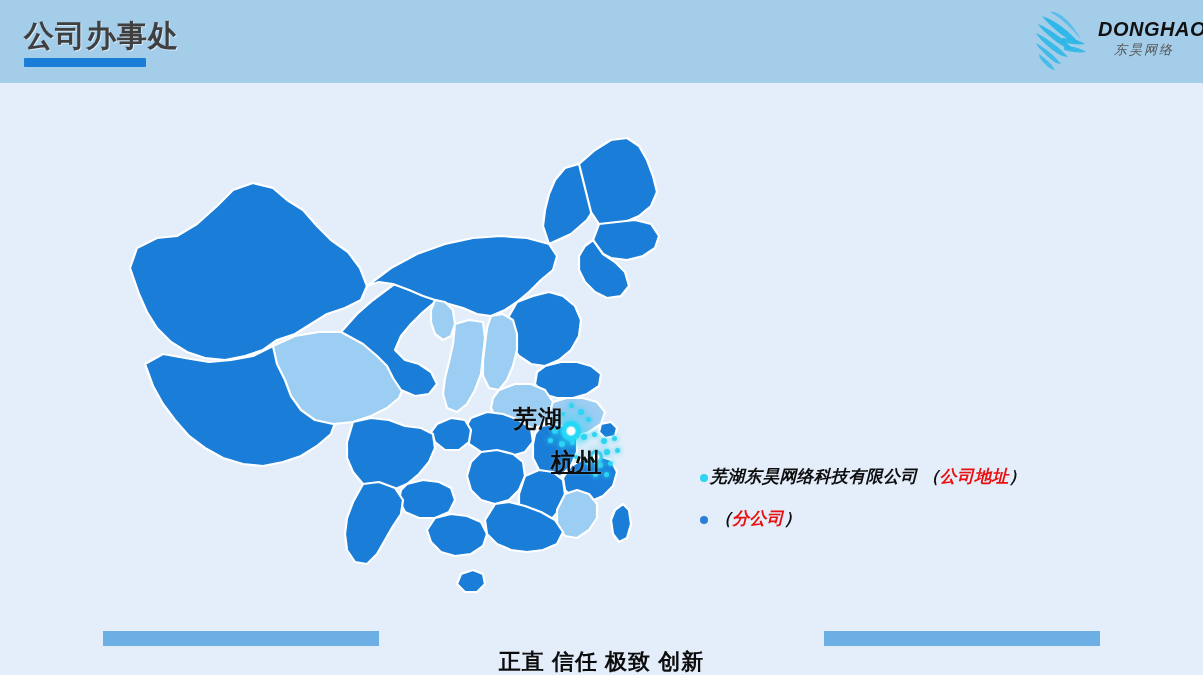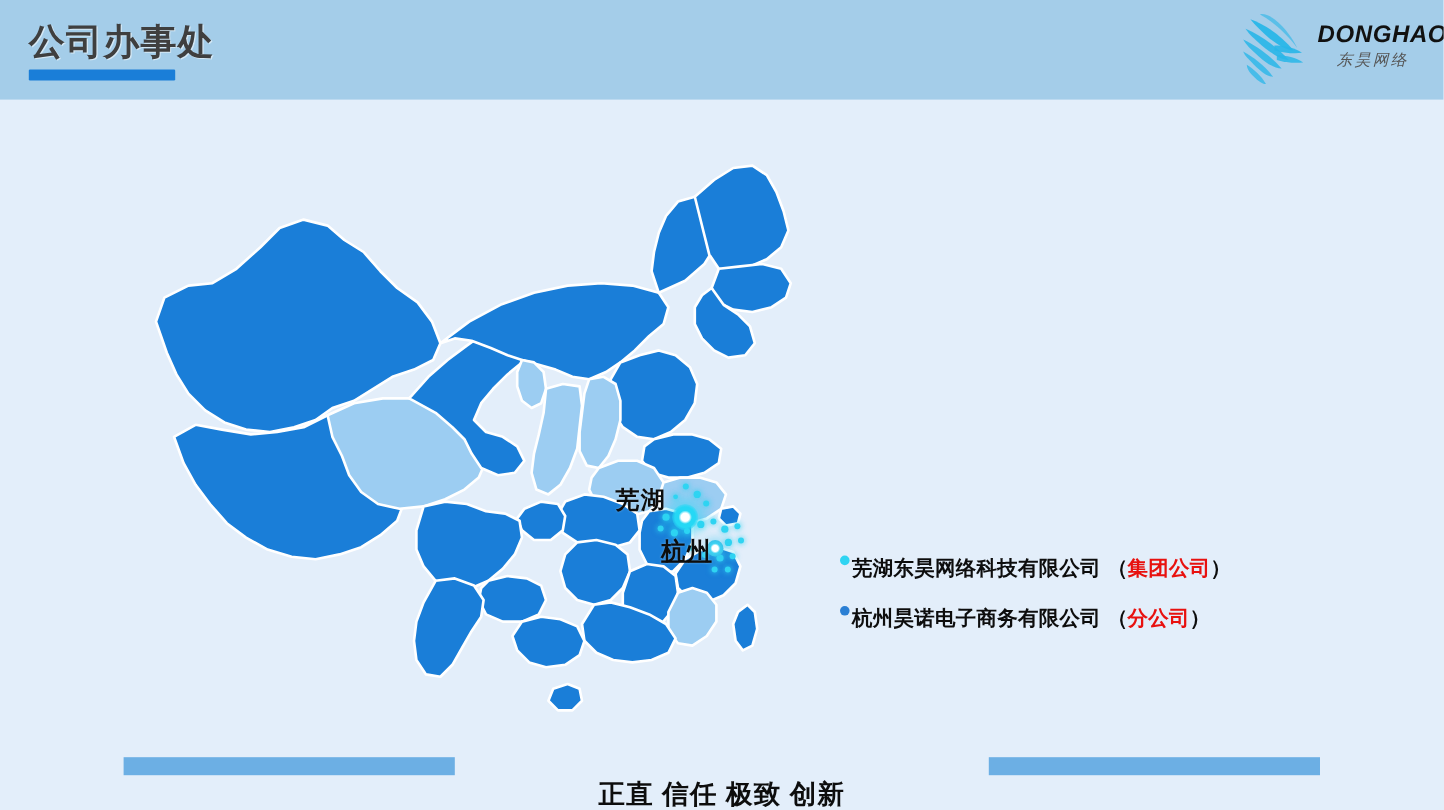--- a/index.html
+++ b/index.html
@@ -60,30 +60,30 @@
   }
   .dot {
     position: absolute; border-radius: 50%;
     background: #2fd4f2;
     box-shadow: 0 0 4px 1px rgba(47,212,242,0.6);
   }
 
   
   .city-label {
     position: absolute;
-    font-size: 20px; font-weight: bold; color: #0d0d0d;
+    font-size: 24px; font-weight: bold; color: #0d0d0d;
     letter-spacing: 1px; white-space: nowrap;
     text-shadow: 0 0 2px rgba(255,255,255,0.35);
   }
 
   
   .legend { position: absolute; left: 700px; top: 462px; width: 420px; }
   .legend-row {
-    display: flex; 
-    height: 29px; margin-bottom: 13px; white-space: nowrap;
+    display: flex; align-items: center;
+    height: 29px; margin-bottom: 13px; white-space: nowrap; font-style: italic;
   }
   .legend-row:last-child { margin-bottom: 0; }
   .legend-bullet {
     width: 8px; height: 8px; border-radius: 50%;
     flex: 0 0 auto; margin-right: 2px; position: relative; top: 1px;
   }
   .legend-name {
     font-size: 17px; font-weight: bold; color: #0d0d0d; letter-spacing: 0.3px;
   }
   .legend-tag {
@@ -233,27 +233,26 @@
   <div class="city-label" style="left:513px;top:403px;">芜湖</div>
   <div class="city-label" style="left:551px;top:446px;text-decoration:underline;">杭州</div>
 </div>
 
 <div class="legend">
   <div class="legend-row">
     <span class="legend-bullet" style="background:#2fd4f2;"></span>
     <span class="legend-name">芜湖东昊网络科技有限公司</span>
     <span class="legend-gap"></span>
     <span class="legend-paren">（</span>
-    <span class="legend-tag">集团公司</span>
+    <span class="legend-tag">公司地址</span>
     <span class="legend-paren">）</span>
   </div>
 
   <div class="legend-row">
     <span class="legend-bullet" style="background:#2a7fd4;"></span>
-    <span class="legend-name">杭州昊诺电子商务有限公司</span>
     <span class="legend-gap"></span>
     <span class="legend-paren">（</span>
     <span class="legend-tag">分公司</span>
     <span class="legend-paren">）</span>
   </div>
 
 </div>
 
 <div class="footer-bar footer-bar-left"></div>
 <div class="slogan">正直  信任  极致  创新</div>

